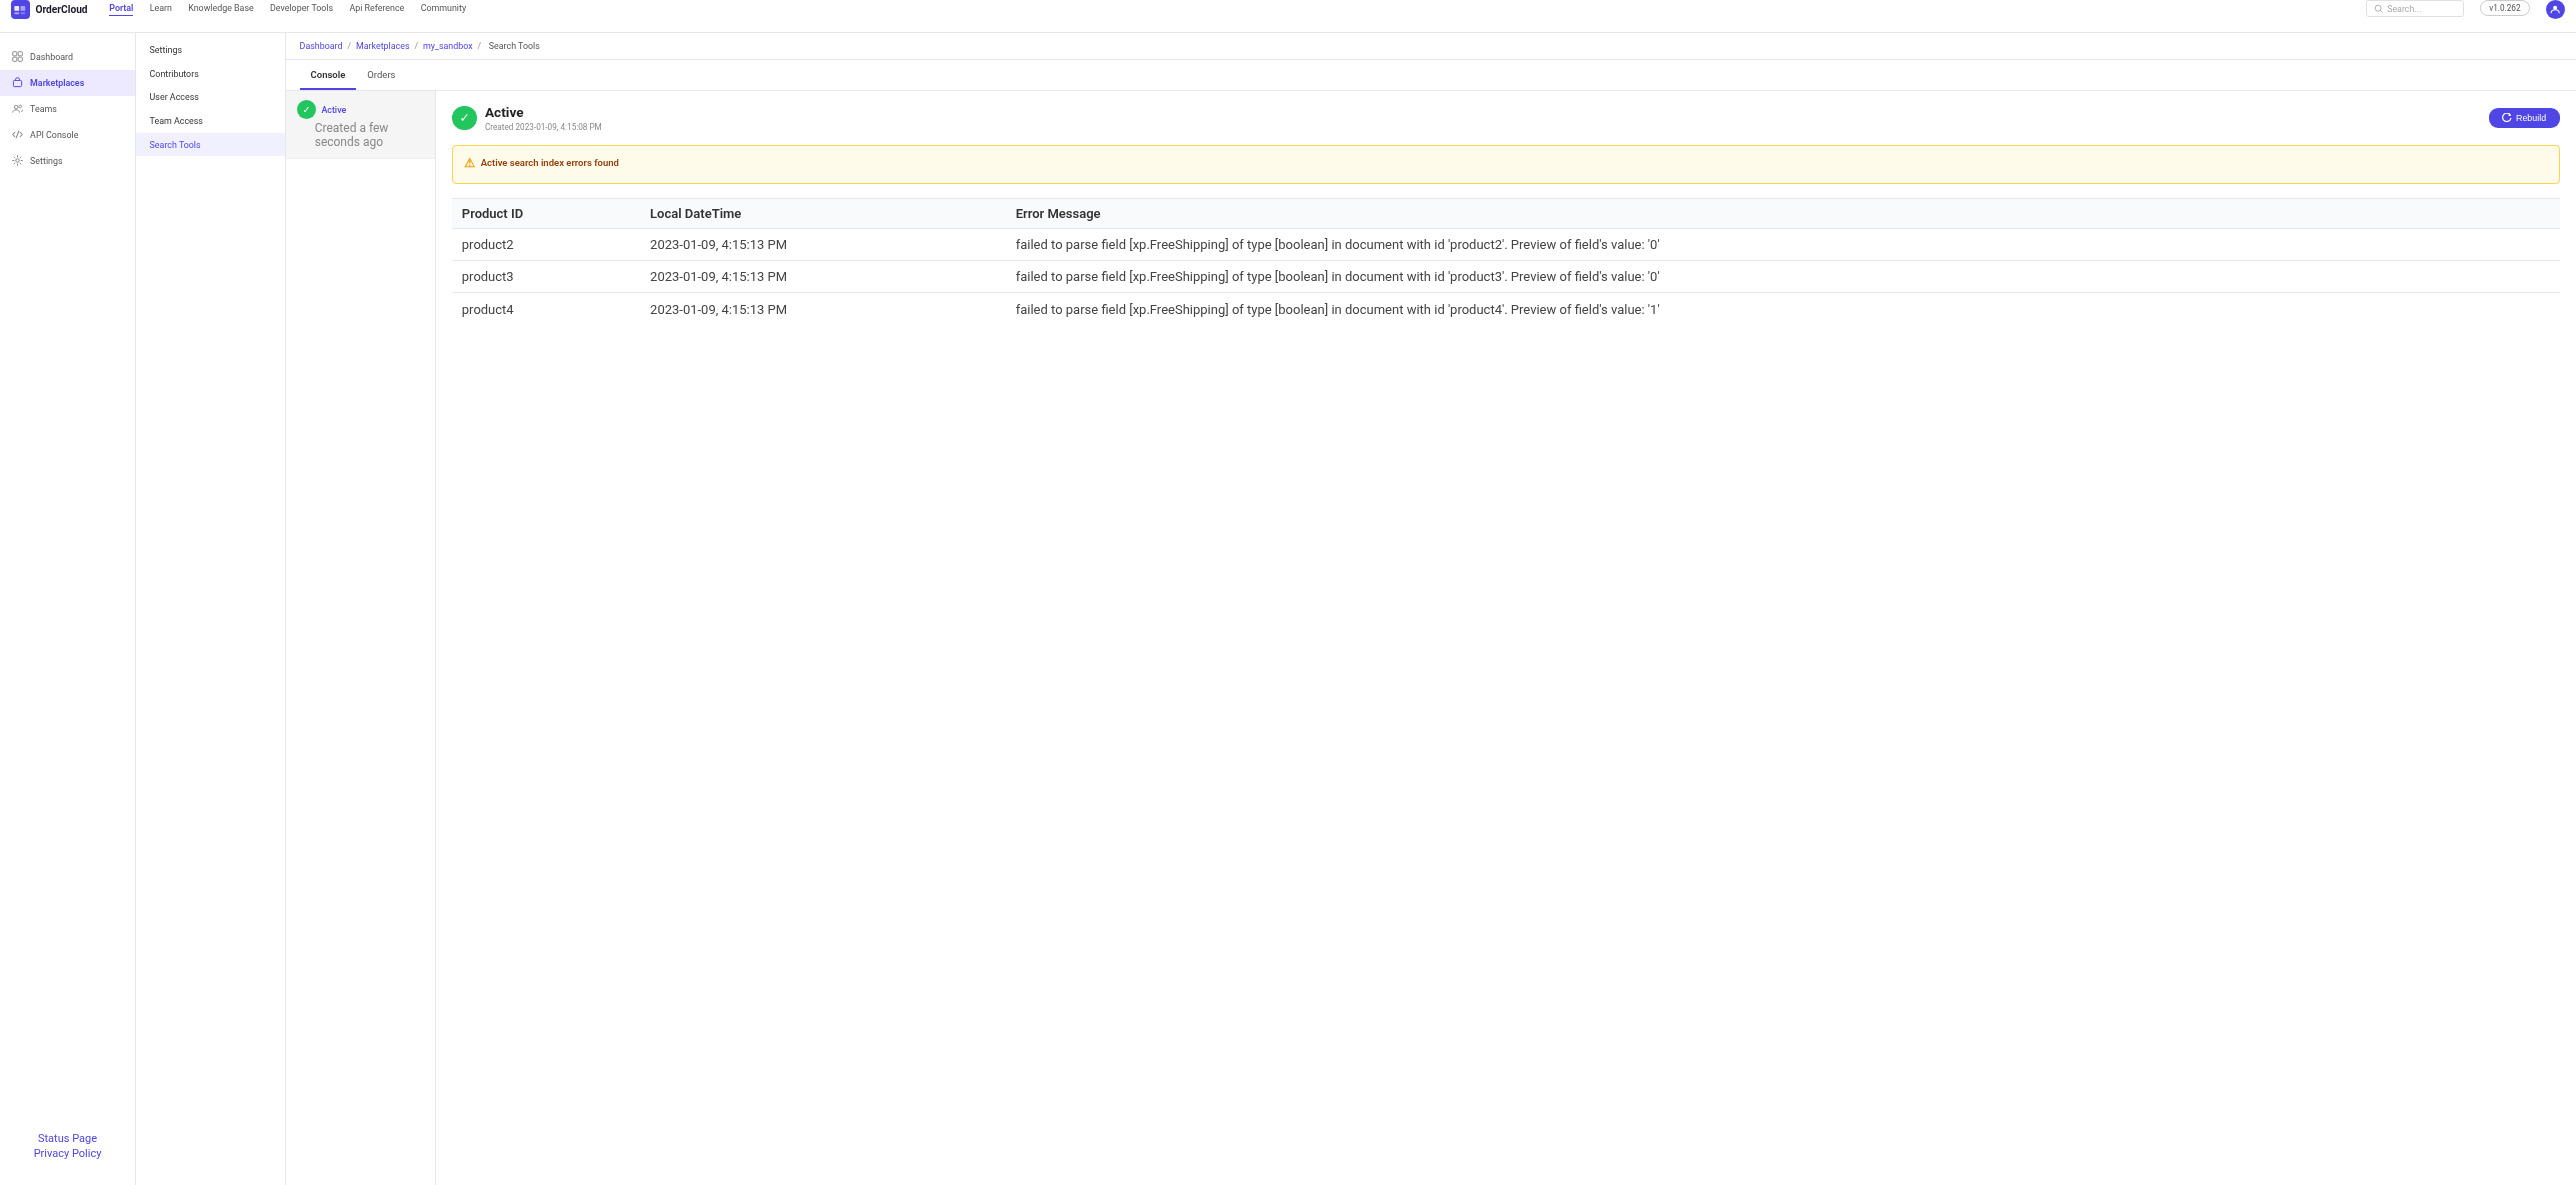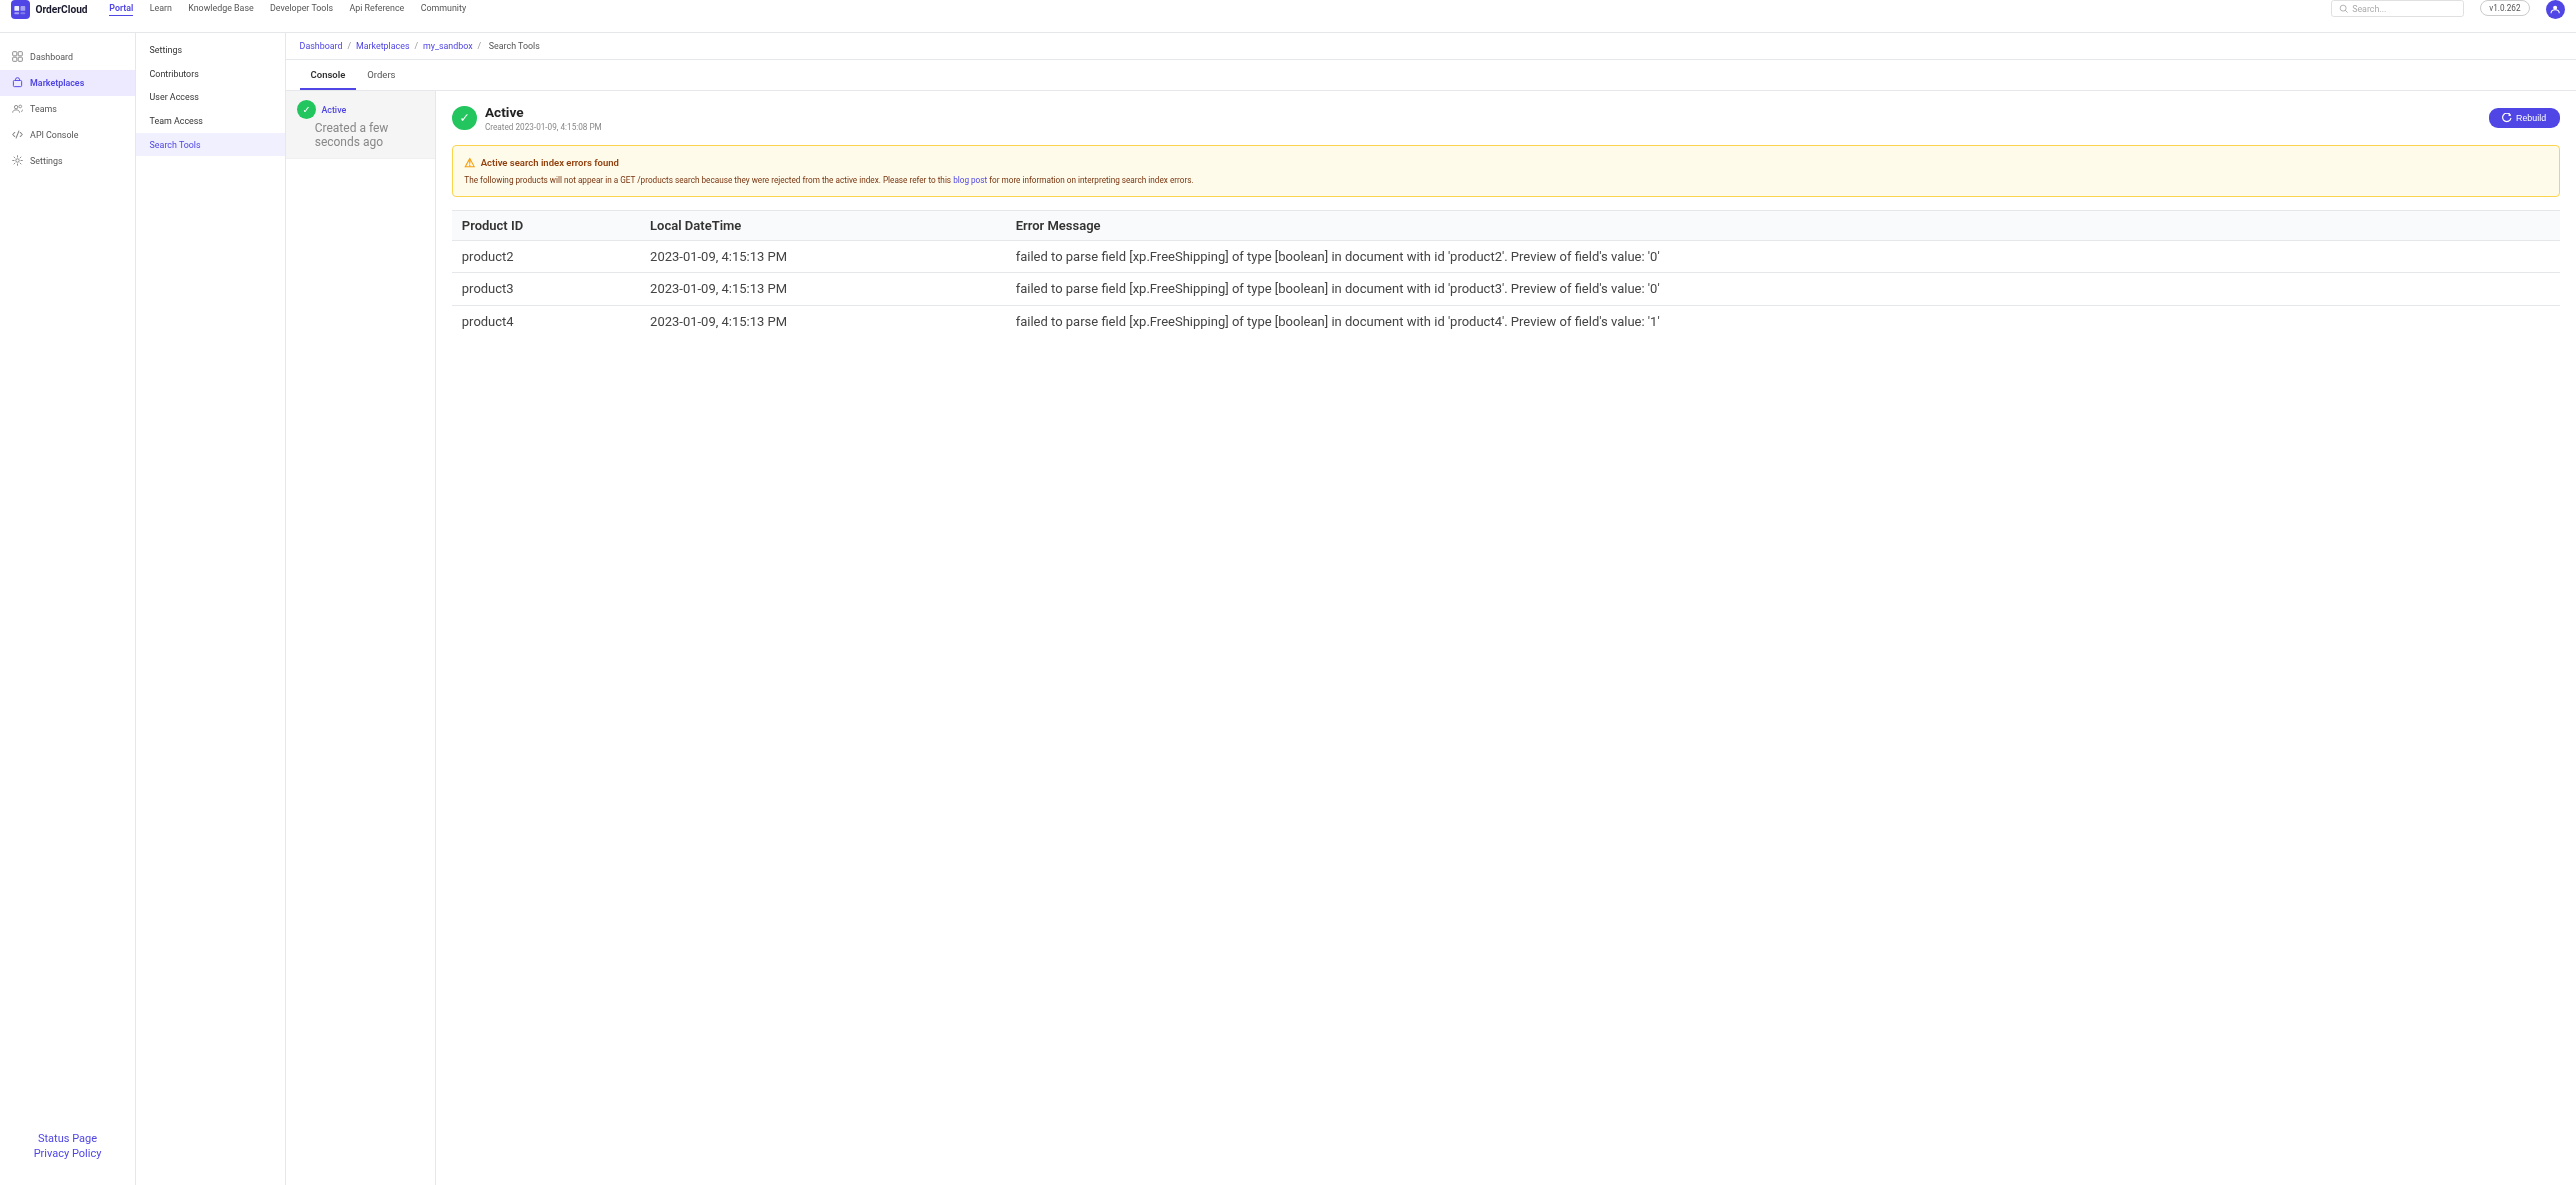--- a/index.html
+++ b/index.html
@@ -8,21 +8,21 @@
     
     .top-nav {
       display: flex; align-items: flex-start; height: 33px; border-bottom: 0.7px solid #e5e7eb;
       padding: 0 11px; gap: 16.3px; flex-shrink: 0;
     }
     .logo { display: flex; align-items: center; gap: 5.4px; font-weight: 700; font-size: 10.2px; color: #1a1a2e; margin-right: 5.4px; }
     .logo-icon { width: 19px; height: 19px; }
     .nav-link { font-size: 8.9px; color: #555; cursor: pointer; padding: 2.7px 0; text-decoration: none; }
     .nav-link.active { color: #4f46e5; border-bottom: 1.4px solid #4f46e5; font-weight: 600; }
     .nav-spacer { flex: 1; }
-    .search-bar { display: flex; align-items: center; gap: 4.1px; border: 0.7px solid #e0e0e0; border-radius: 2.7px; padding: 2.7px 6.8px; width: 133px; color: #aaa; font-size: 8.9px; }
+    .search-bar { display: flex; align-items: center; gap: 4.1px; border: 0.7px solid #e0e0e0; border-radius: 2.7px; padding: 2.7px 6.8px; width: 98px; color: #aaa; font-size: 8.9px; }
     .version-badge { border: 0.7px solid #ccc; border-radius: 13.6px; padding: 2px 8.2px; font-size: 8.2px; color: #555; }
     .avatar { width: 19px; height: 19px; border-radius: 50%; background: #4f46e5; display: flex; align-items: center; justify-content: center; color: #fff; font-size: 8.2px; }
 
     
     .main-layout { display: flex; flex: 1; overflow: hidden; }
 
     
     .left-sidebar {
       width: 136px; border-right: 0.7px solid #e5e7eb; display: flex; flex-direction: column;
       padding: 11px 0; flex-shrink: 0;
@@ -267,25 +267,20 @@
                 </svg>
                 <span>Rebuild</span>
               </button>
             </div>
 
             <div class="warning-box">
               <div class="warning-title">
                 <span class="warn-tri">⚠</span>
                 <span>Active search index errors found</span>
               </div>
-              <div class="warning-body">
-                <span>The following products will not appear in a GET /products search because they were rejected from the active index. Please refer to this</span>
-                <a style="color:#4f46e5;"> blog post </a>
-                <span>for more information on interpreting search index errors.</span>
-              </div>
             </div>
 
             <table class="error-table">
               <thead>
                 <tr>
                   <th>Product ID</th>
                   <th>Local DateTime</th>
                   <th>Error Message</th>
                 </tr>
               </thead>

